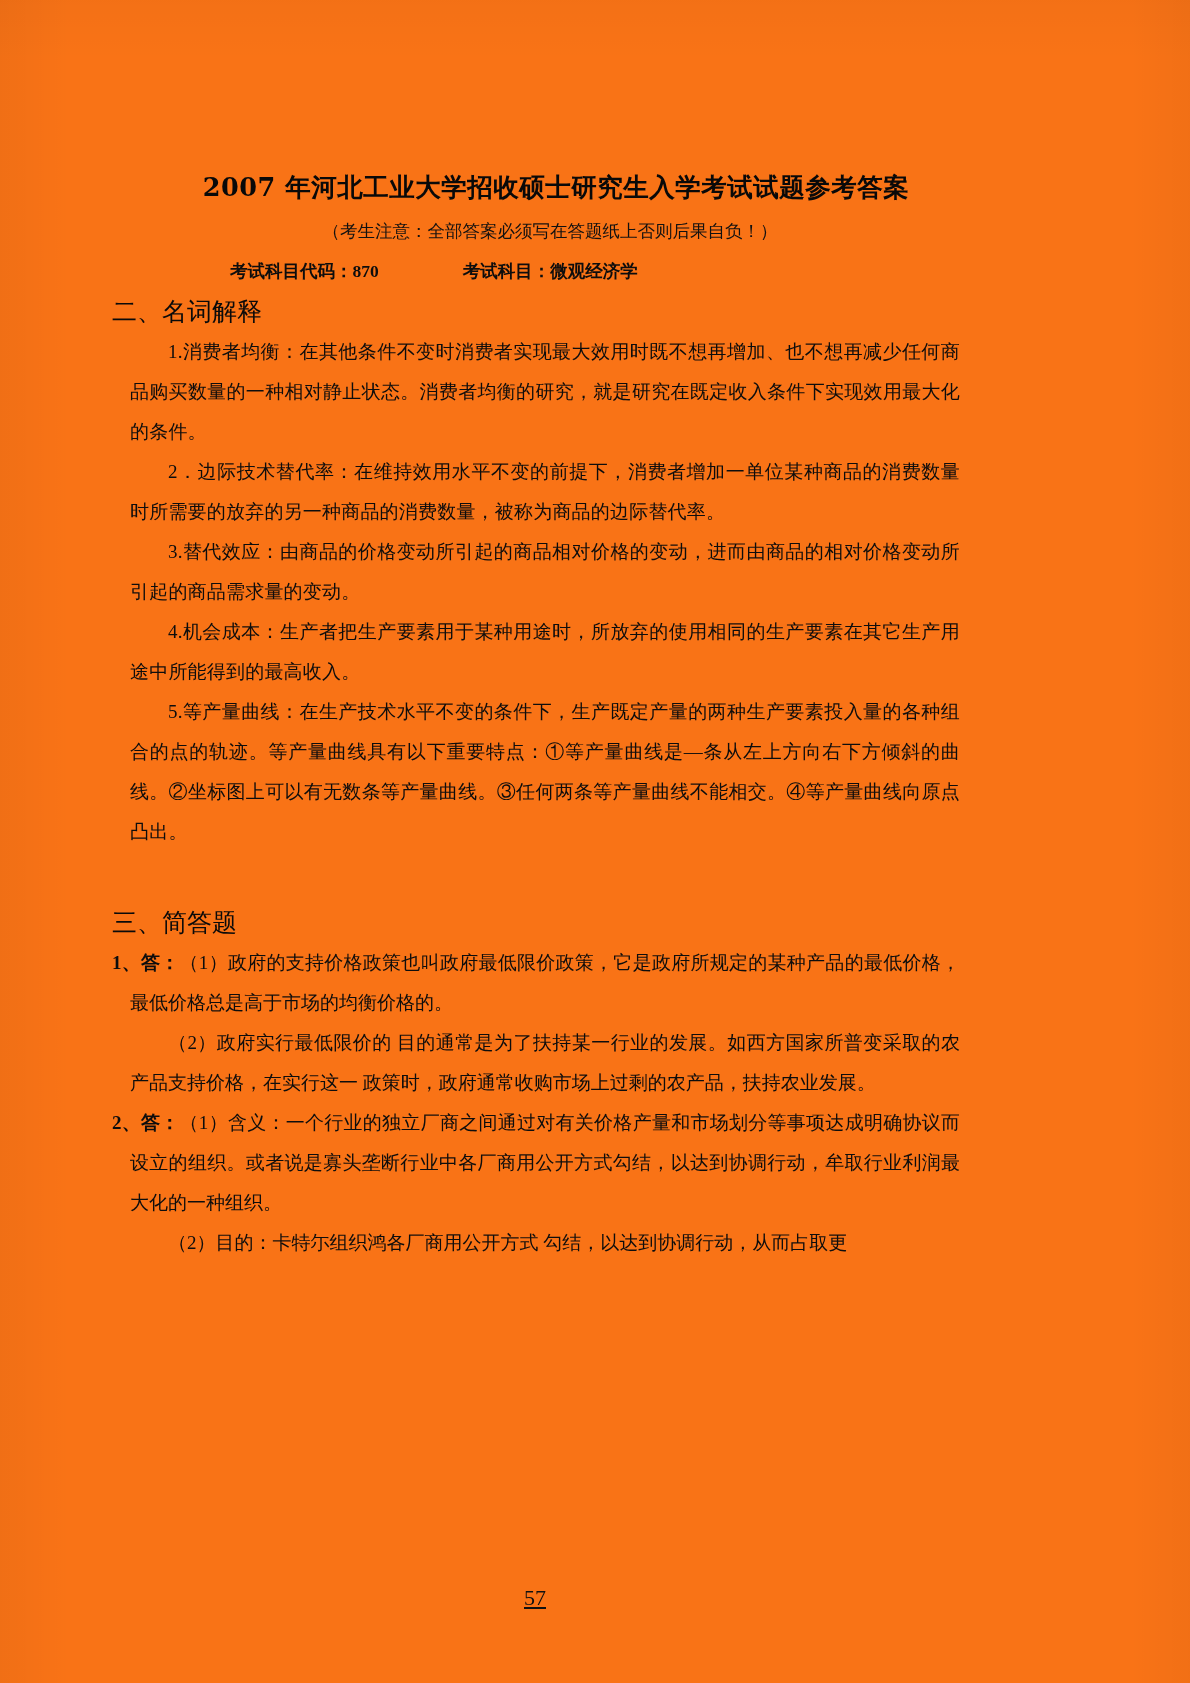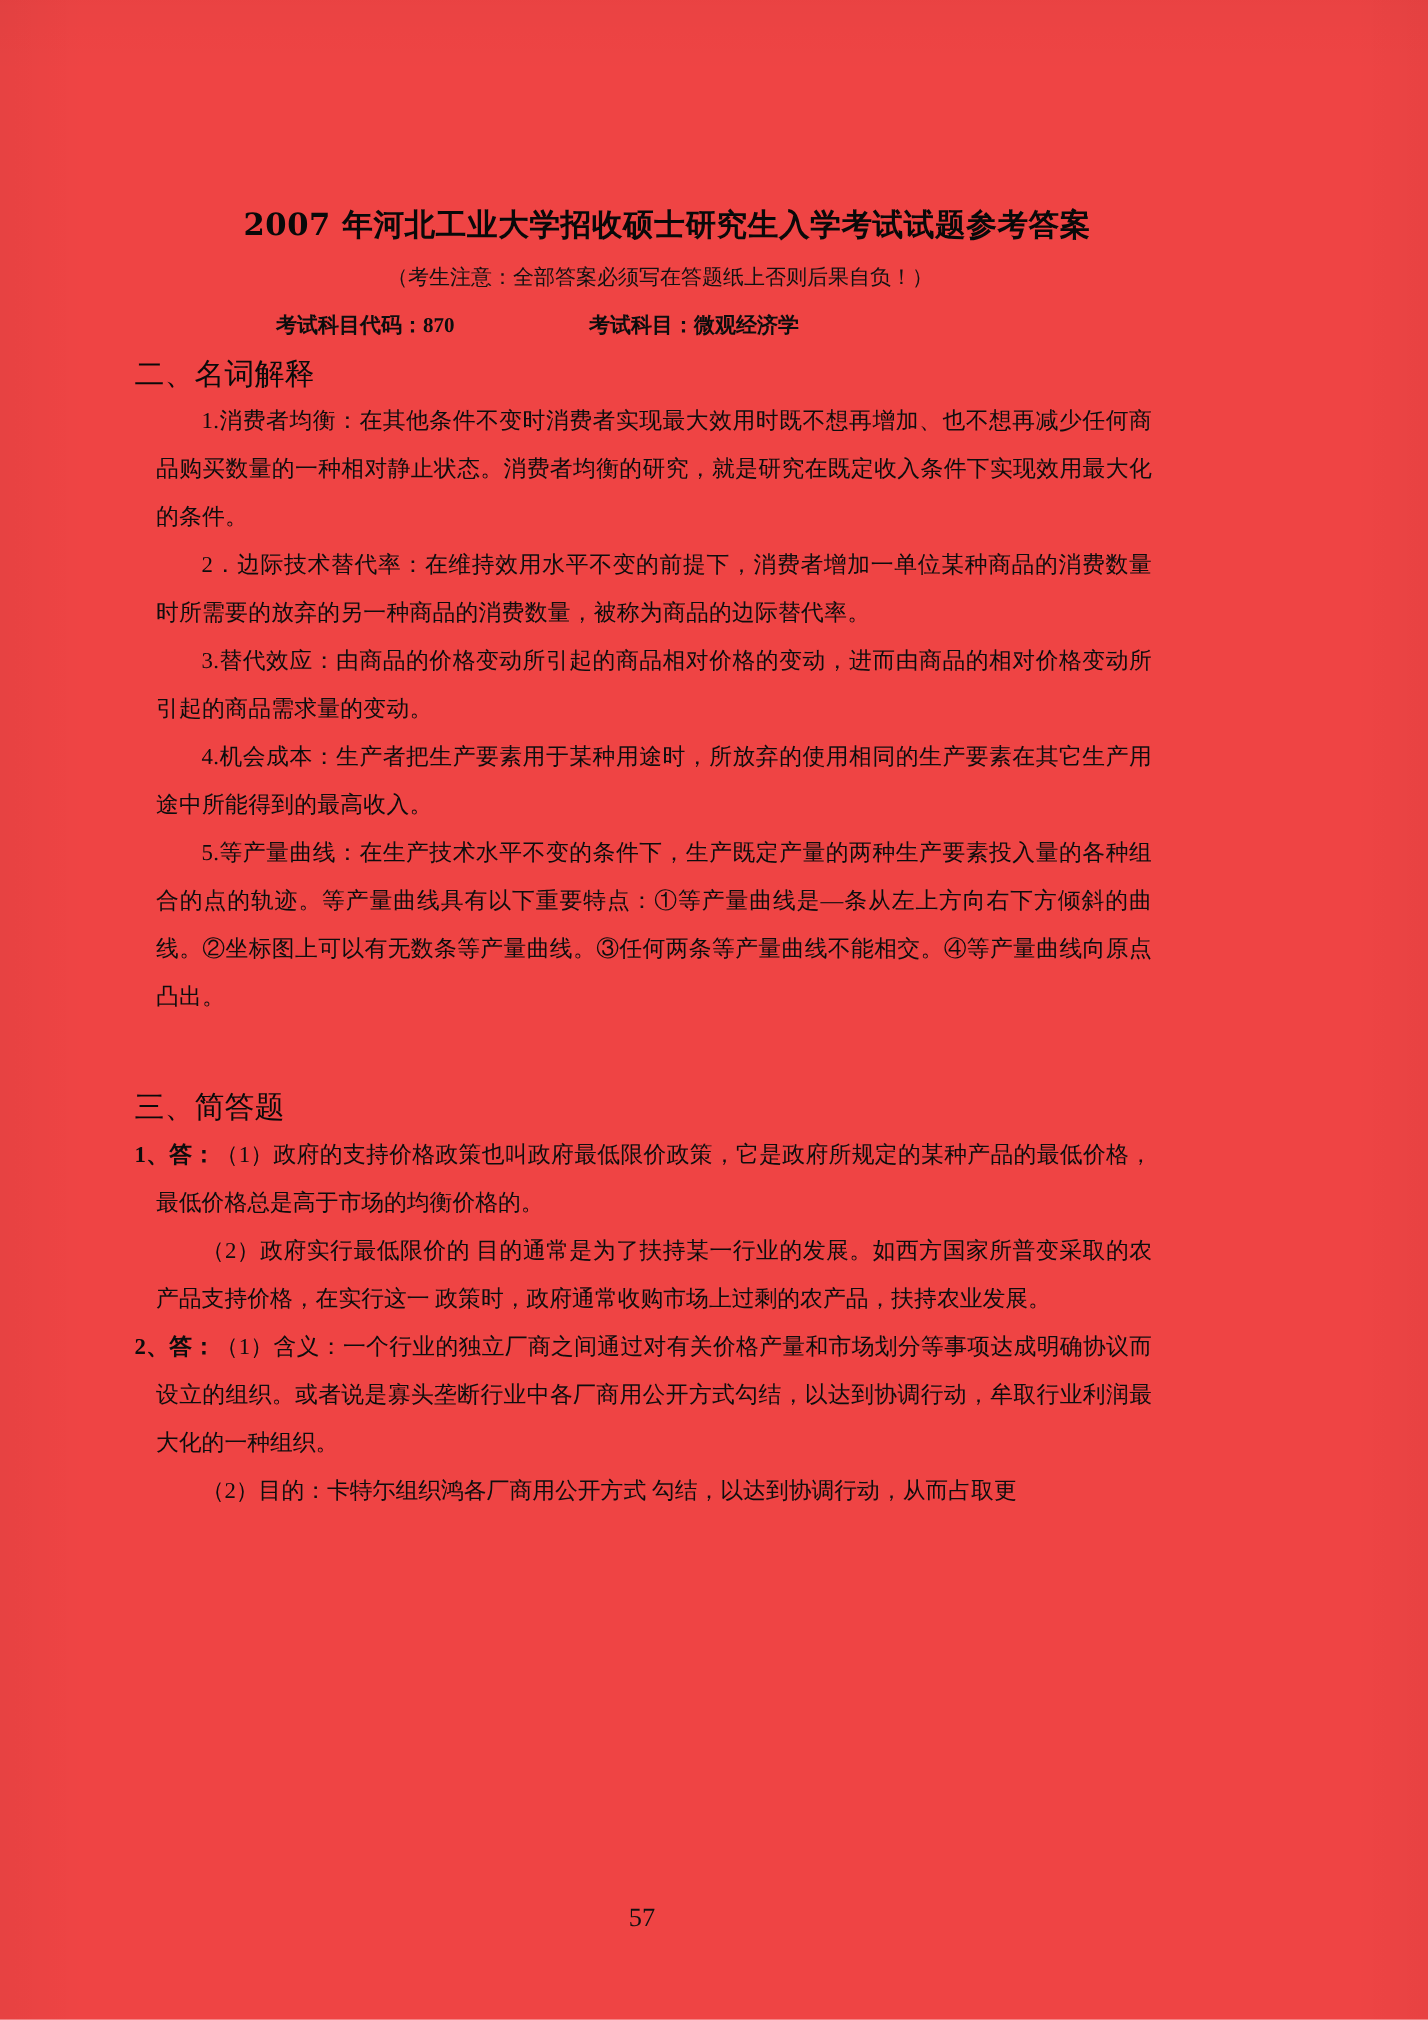--- a/index.html
+++ b/index.html
@@ -14,21 +14,21 @@
     color: #0d0d0d;
     position: relative;
     overflow: hidden;
   }
   .page {
     position: absolute;
     left: 0;
     top: 0;
     width: 1190px;
     height: 1683px;
-    background: #ef4444;
+    background: #f97316;
   }
   
   .scan-tint {
     position: absolute;
     inset: 0;
     background:
       linear-gradient(90deg, rgba(0,0,0,0.035) 0px, rgba(0,0,0,0.0) 70px),
       linear-gradient(270deg, rgba(0,0,0,0.03) 0px, rgba(0,0,0,0.0) 60px),
       linear-gradient(180deg, rgba(0,0,0,0.025) 0px, rgba(0,0,0,0.0) 60px);
     pointer-events: none;
@@ -57,21 +57,21 @@
   .exam-row {
     display: flex;
     margin: 16px 0 4px 0;
     font-size: 17.5px;
     font-weight: bold;
   }
   .exam-code {
     margin-left: 100px;
   }
   .exam-subject {
-    margin-left: 112px;
+    margin-left: 84px;
   }
   .exam-row .lbl { font-weight: bold; }
   .section-head {
     font-size: 25px;
     margin: 12px 0 4px -18px;
     color: #0a0a0a;
   }
   .para {
     font-size: 19px;
     line-height: 40px;
@@ -96,20 +96,21 @@
   .bold-run { font-weight: normal; }
   .page-number {
     position: absolute;
     bottom: 72px;
     left: 0;
     width: 1070px;
     text-align: center;
     font-size: 22px;
     color: #111;
     font-family: "Liberation Serif", serif;
+    text-decoration: underline;
   }
 </style>
 </head>
 <body>
 
 <div class="page">
   <div class="scan-tint"></div>
 
   <div class="content">
 

